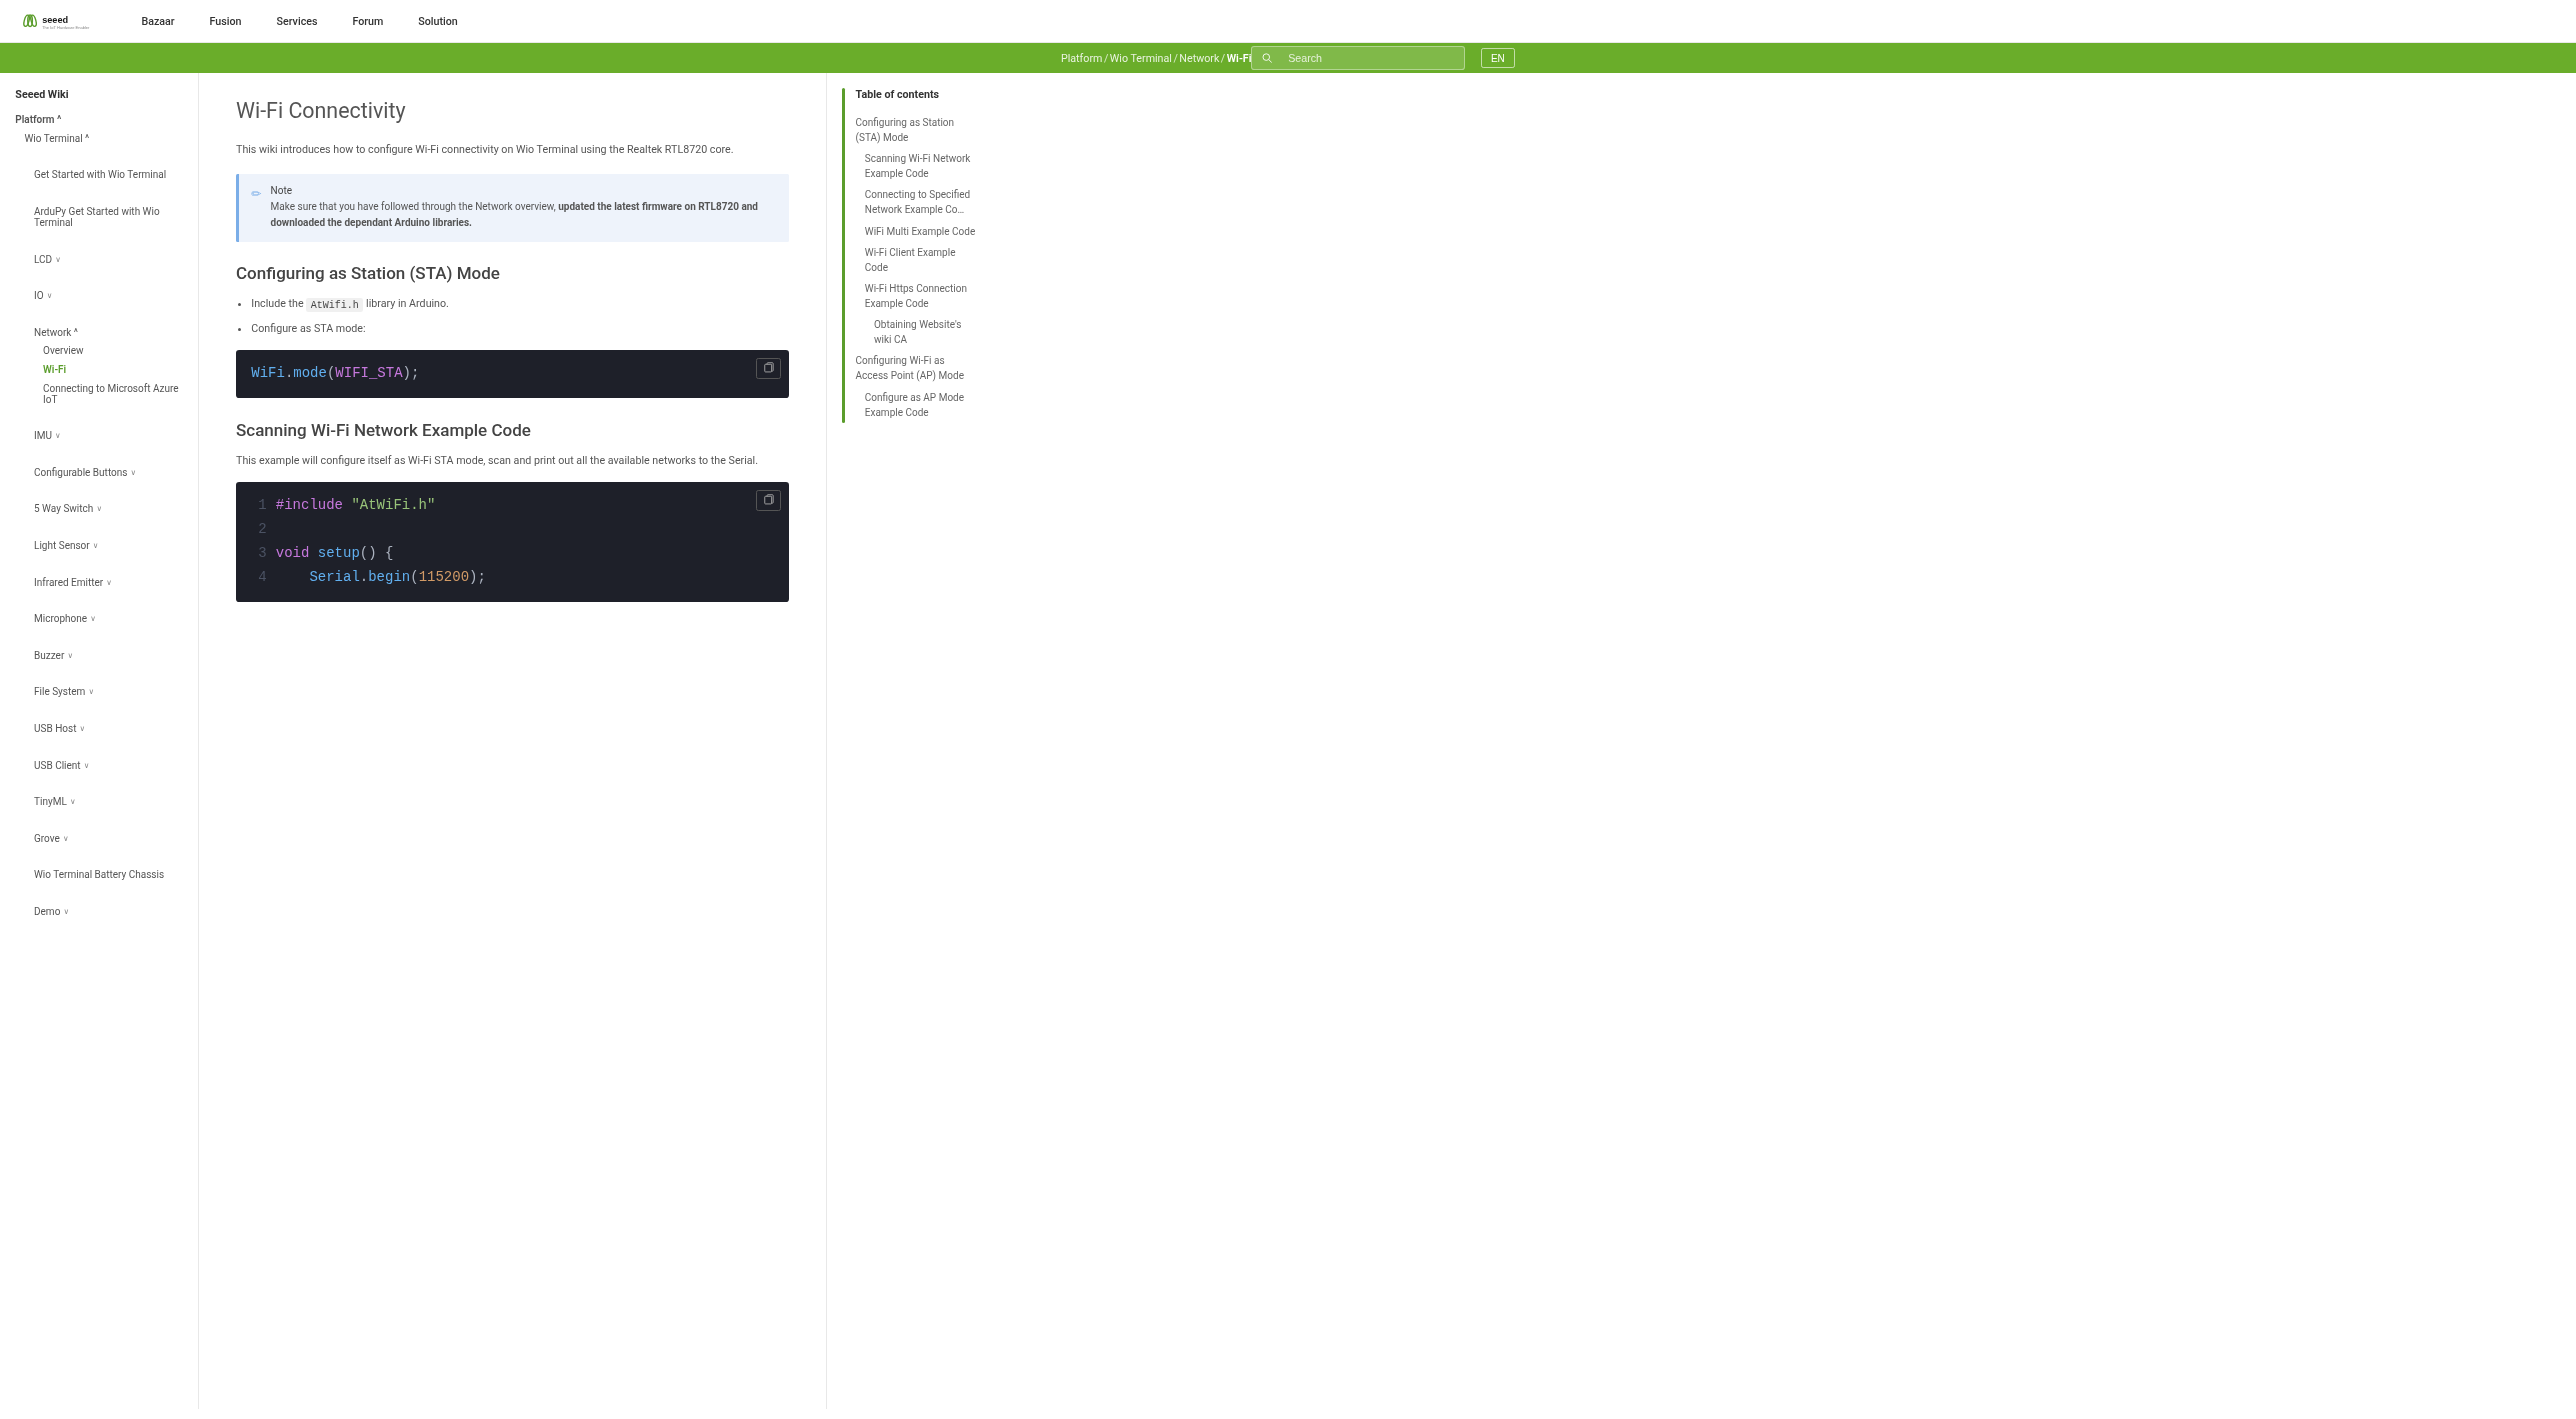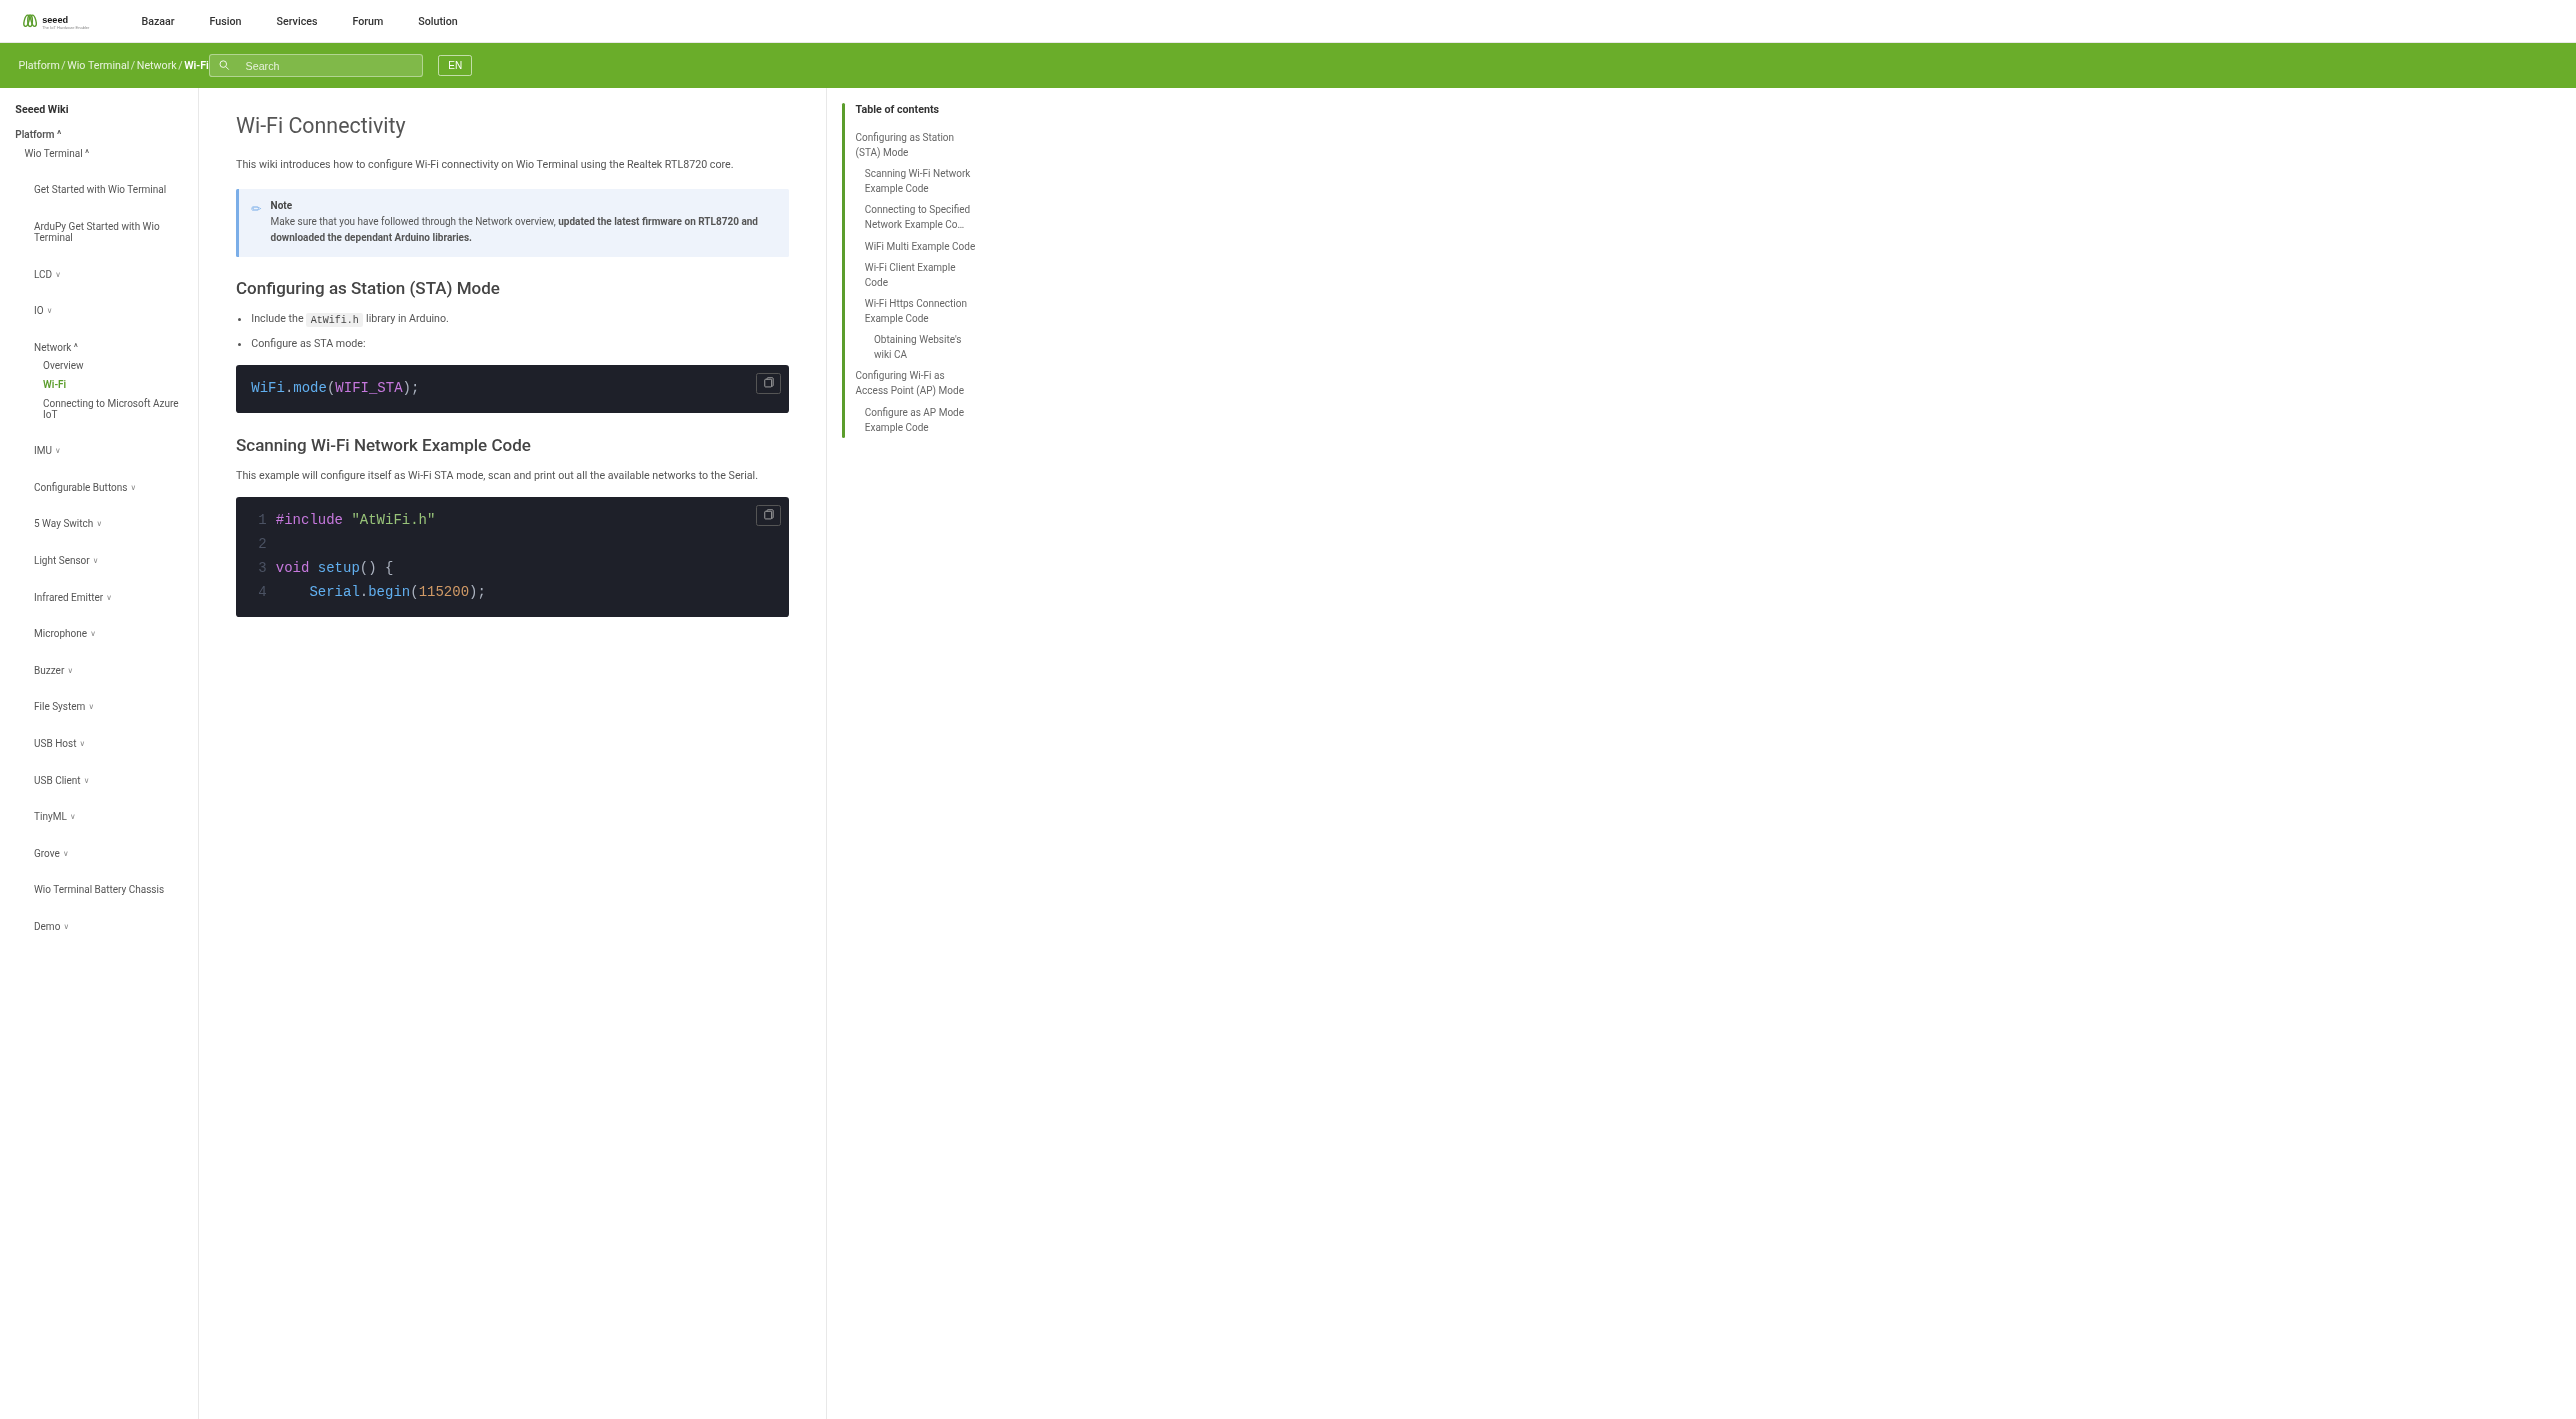--- a/index.html
+++ b/index.html
@@ -10,22 +10,22 @@
       display: flex; align-items: center; padding: 0 18.4px; height: 43px;
       border-bottom: 0.8px solid #e8e8e8; background: #fff;
     }
     .logo { display: flex; align-items: flex-start; margin-right: 31px; }
     .logo-svg { width: 92px; height: 27.5px; }
     .nav-links { display: flex; gap: 35px; }
     .nav-link { text-decoration: none; color: #333; font-size: 10.7px; font-weight: 500; }
 
     
     .breadcrumb-bar {
-      background: #6aad2a; padding: 0 18.4px; height: 45px;
-      display: flex; align-items: center; justify-content: flex-start;
+      background: #6aad2a; padding: 0 18.4px; height: 30px;
+      display: flex; align-items: center; justify-content: center;
     }
     .breadcrumb { color: #fff; font-size: 10.7px; }
     .breadcrumb span { opacity: 0.85; }
     .breadcrumb .current { opacity: 1; font-weight: 600; }
     .breadcrumb .sep { margin: 0 1.5px; opacity: 0.7; }
     .search-bar {
       display: flex; align-items: center; background: rgba(255,255,255,0.15);
       border: 0.8px solid rgba(255,255,255,0.4); border-radius: 3.1px;
       padding: 4.6px 9.2px; gap: 16px; width: 214px;
     }
@@ -67,21 +67,21 @@
     
     .content { flex: 1; padding: 24.5px 37px; max-width: 627px; }
     .page-title { font-size: 21.4px; font-weight: 400; color: #555; margin-bottom: 18.4px; }
     .content p { font-size: 10.7px; line-height: 1.7; color: #555; margin-bottom: 12.2px; }
     .note-box {
       background: #eef3fb; border-left: 3.1px solid #7baee8;
       padding: 10.7px 12.2px; margin: 15.3px 0; border-radius: 1.5px;
       display: flex; gap: 9.2px;
     }
     .note-icon { color: #7baee8; font-size: 12.2px; margin-top: 1.5px; }
-    .note-title { font-weight: 700; font-size: 10px; margin-bottom: 3.1px; color: #444; }
+    .note-title { font-weight: 400; font-size: 10px; margin-bottom: 3.1px; color: #444; }
     .note-text { font-size: 10px; color: #555; line-height: 1.6; }
     .note-text strong { font-weight: 700; }
     h2 { font-size: 17px; font-weight: 500; color: #444; margin: 21.4px 0 12.2px; }
     .bullet-list { margin: 9.2px 0 12.2px 15.3px; }
     .bullet-list li { font-size: 10.7px; color: #555; margin-bottom: 6.1px; line-height: 1.7; }
     code.inline {
       background: #f0f0f0; padding: 1.5px 4.6px; border-radius: 2.3px;
       font-family: 'Courier New', monospace; font-size: 10px; color: #444;
     }
     .code-block {

